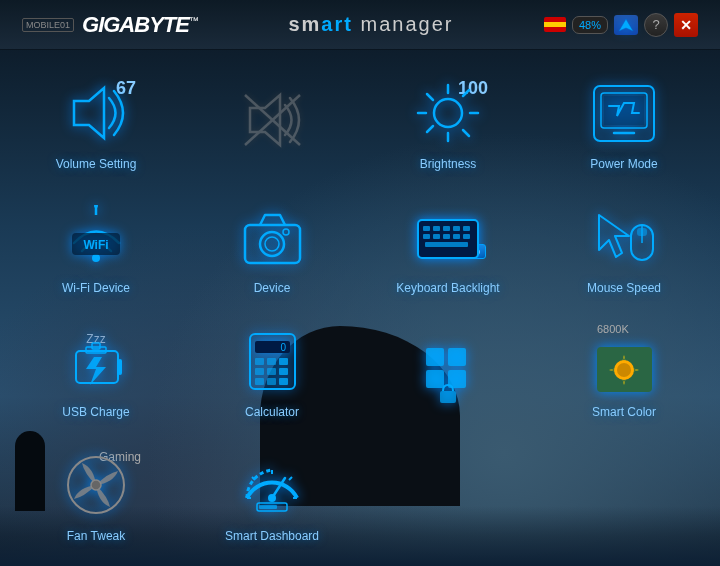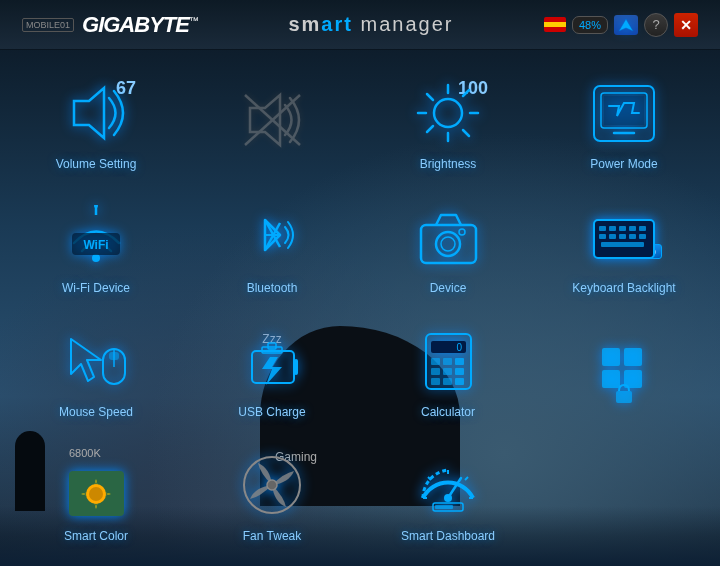--- a/index.html
+++ b/index.html
@@ -360,35 +360,20 @@
           <line x1="32" y1="10" x2="32" y2="2" stroke="#00aaff" stroke-width="2.5"></line>
           <circle cx="32" cy="1" r="2" fill="#00aaff"></circle>
 
           <rect x="8" y="28" width="48" height="22" rx="4" fill="#001a33" opacity="0.7"></rect>
           <text x="32" y="44" text-anchor="middle" fill="#00aaff" font-size="12" font-weight="bold" font-family="Arial">WiFi</text>
         </svg>
       </div>
       <div class="icon-label">Wi-Fi Device</div>
     </div>
 
-    <div class="grid-item">
-      <div class="icon-wrapper">
-        <svg width="65" height="65" viewBox="0 0 65 65">
-
-          <path d="M25,15 L40,30 L25,45 L25,15 Z" fill="none" stroke="#00aaff" stroke-width="2.5" stroke-linejoin="round"></path>
-          <path d="M25,30 L40,30" fill="none" stroke="#00aaff" stroke-width="2"></path>
-          <path d="M25,15 L40,42" fill="none" stroke="#00aaff" stroke-width="2.5"></path>
-          <path d="M25,45 L40,18" fill="none" stroke="#00aaff" stroke-width="2.5"></path>
-
-          <path d="M45,22 Q52,30 45,38" fill="none" stroke="#00aaff" stroke-width="2" stroke-linecap="round"></path>
-          <path d="M48,17 Q58,30 48,43" fill="none" stroke="#00aaff" stroke-width="2" stroke-linecap="round"></path>
-        </svg>
-      </div>
-      <div class="icon-label">Bluetooth</div>
-    </div>
 
     <div class="grid-item">
       <div class="icon-wrapper">
         <svg width="65" height="60" viewBox="0 0 65 60">
           <rect x="5" y="18" width="55" height="38" rx="5" fill="none" stroke="#00aaff" stroke-width="2.5"></rect>
           <path d="M20,18 L25,8 L40,8 L45,18" fill="none" stroke="#00aaff" stroke-width="2.5" stroke-linejoin="round"></path>
           <circle cx="32" cy="37" r="12" fill="none" stroke="#00aaff" stroke-width="2.5"></circle>
           <circle cx="32" cy="37" r="7" fill="none" stroke="#00aaff" stroke-width="1.5"></circle>
           <circle cx="46" cy="25" r="3" fill="none" stroke="#00aaff" stroke-width="1.5"></circle>
         </svg>

